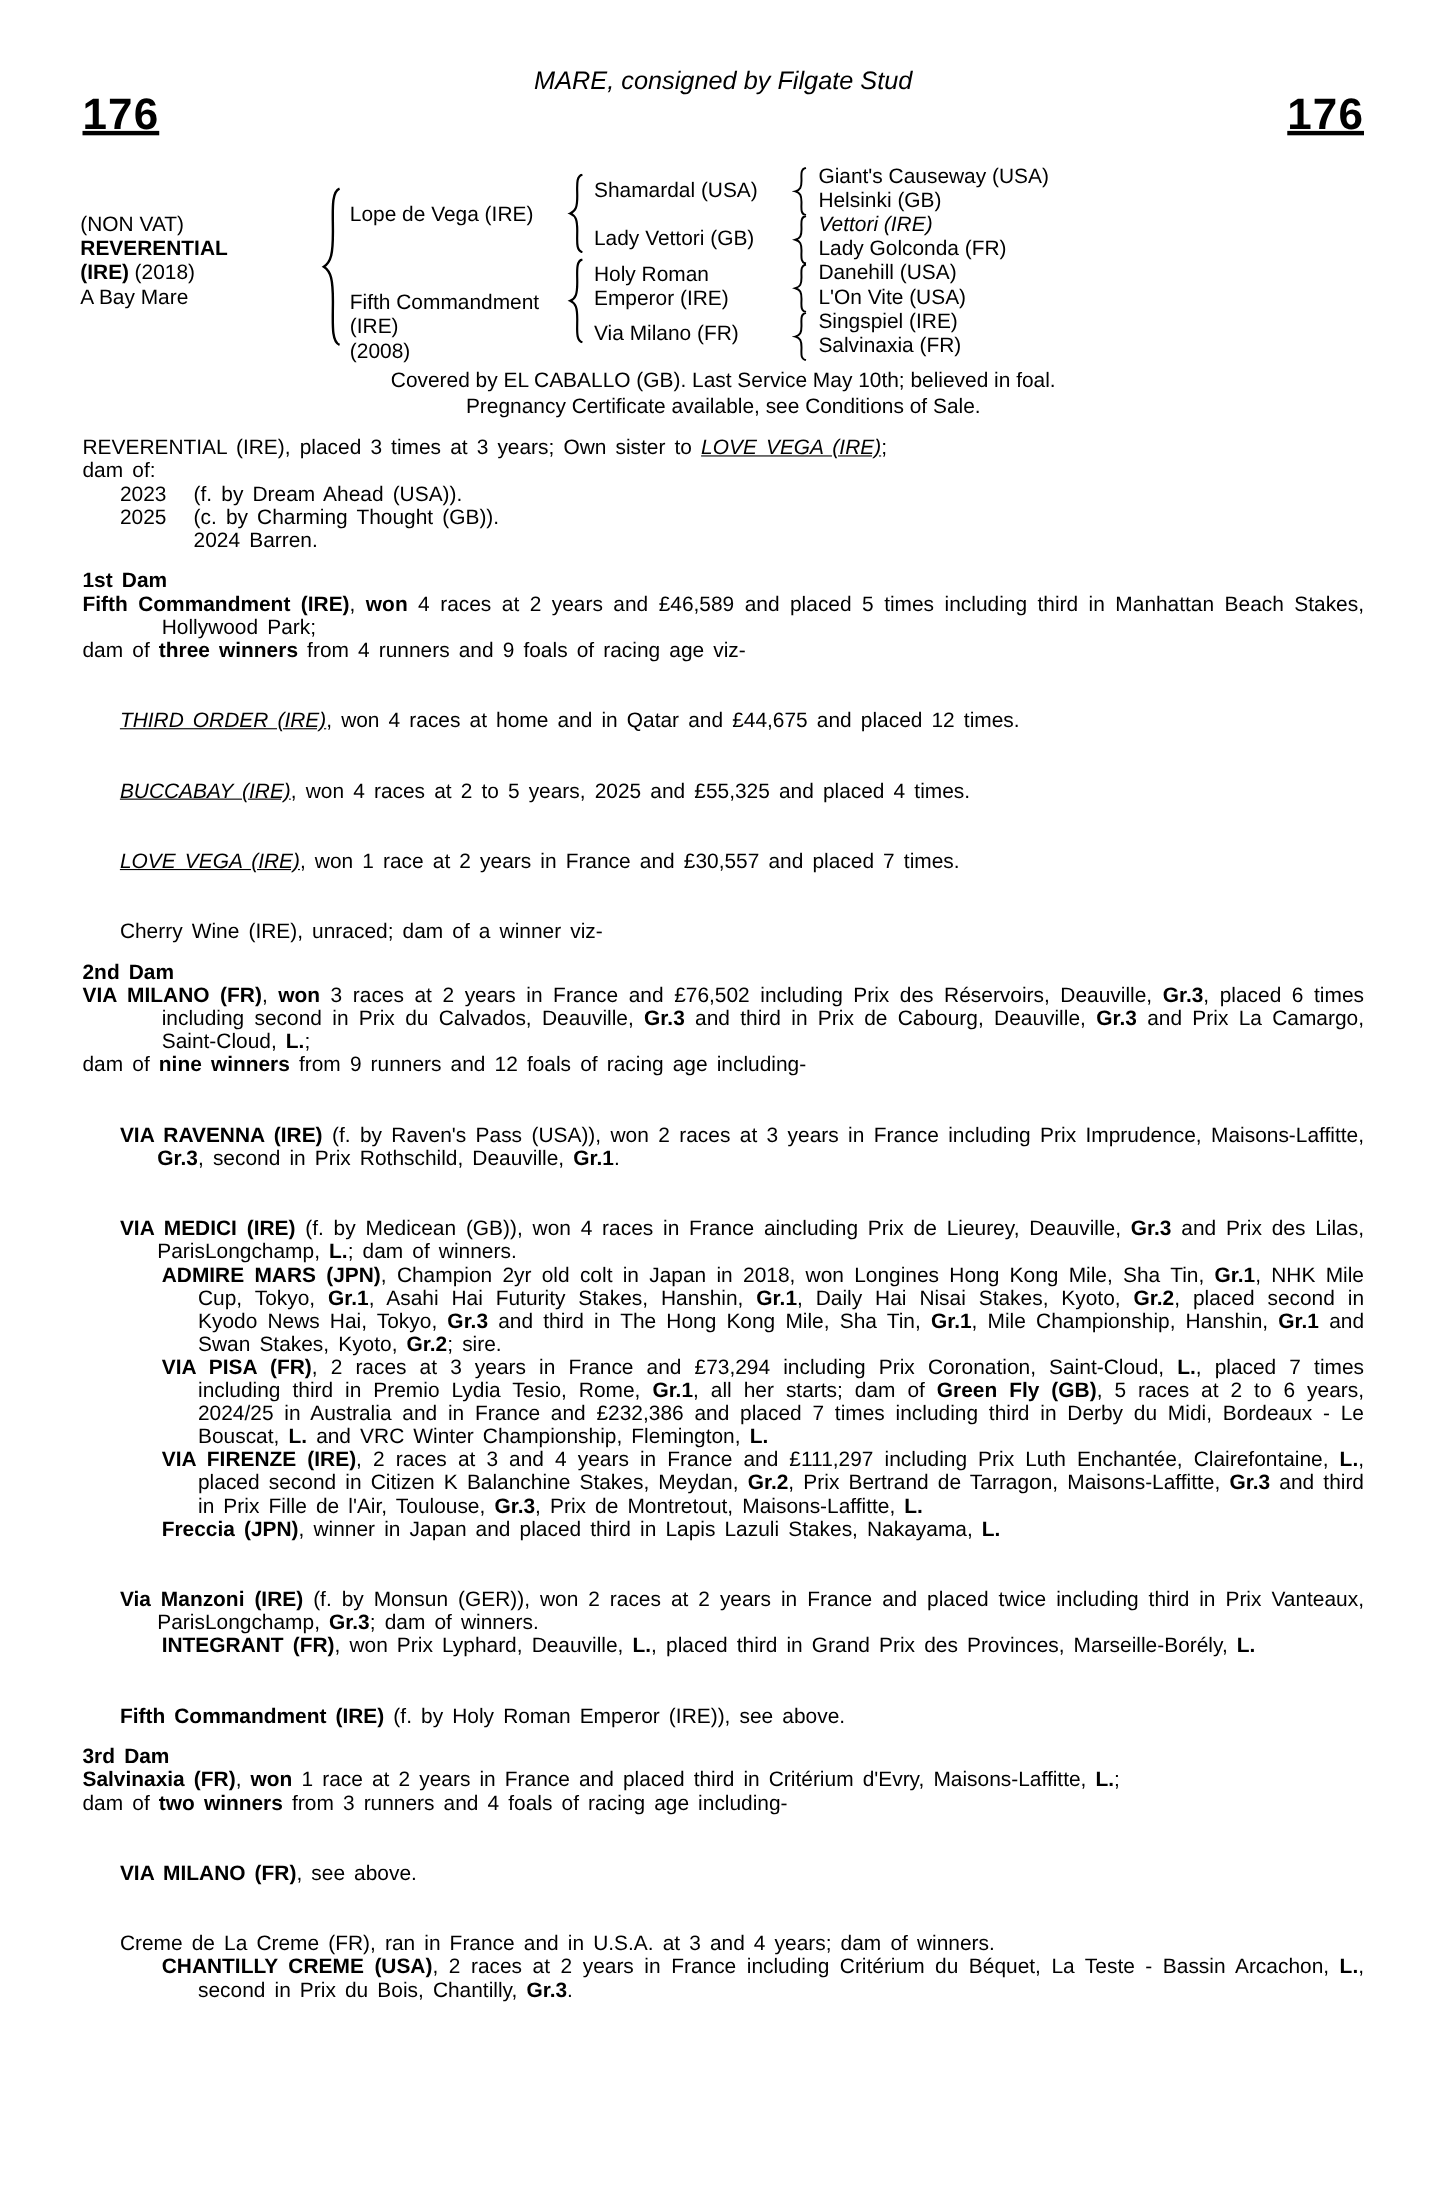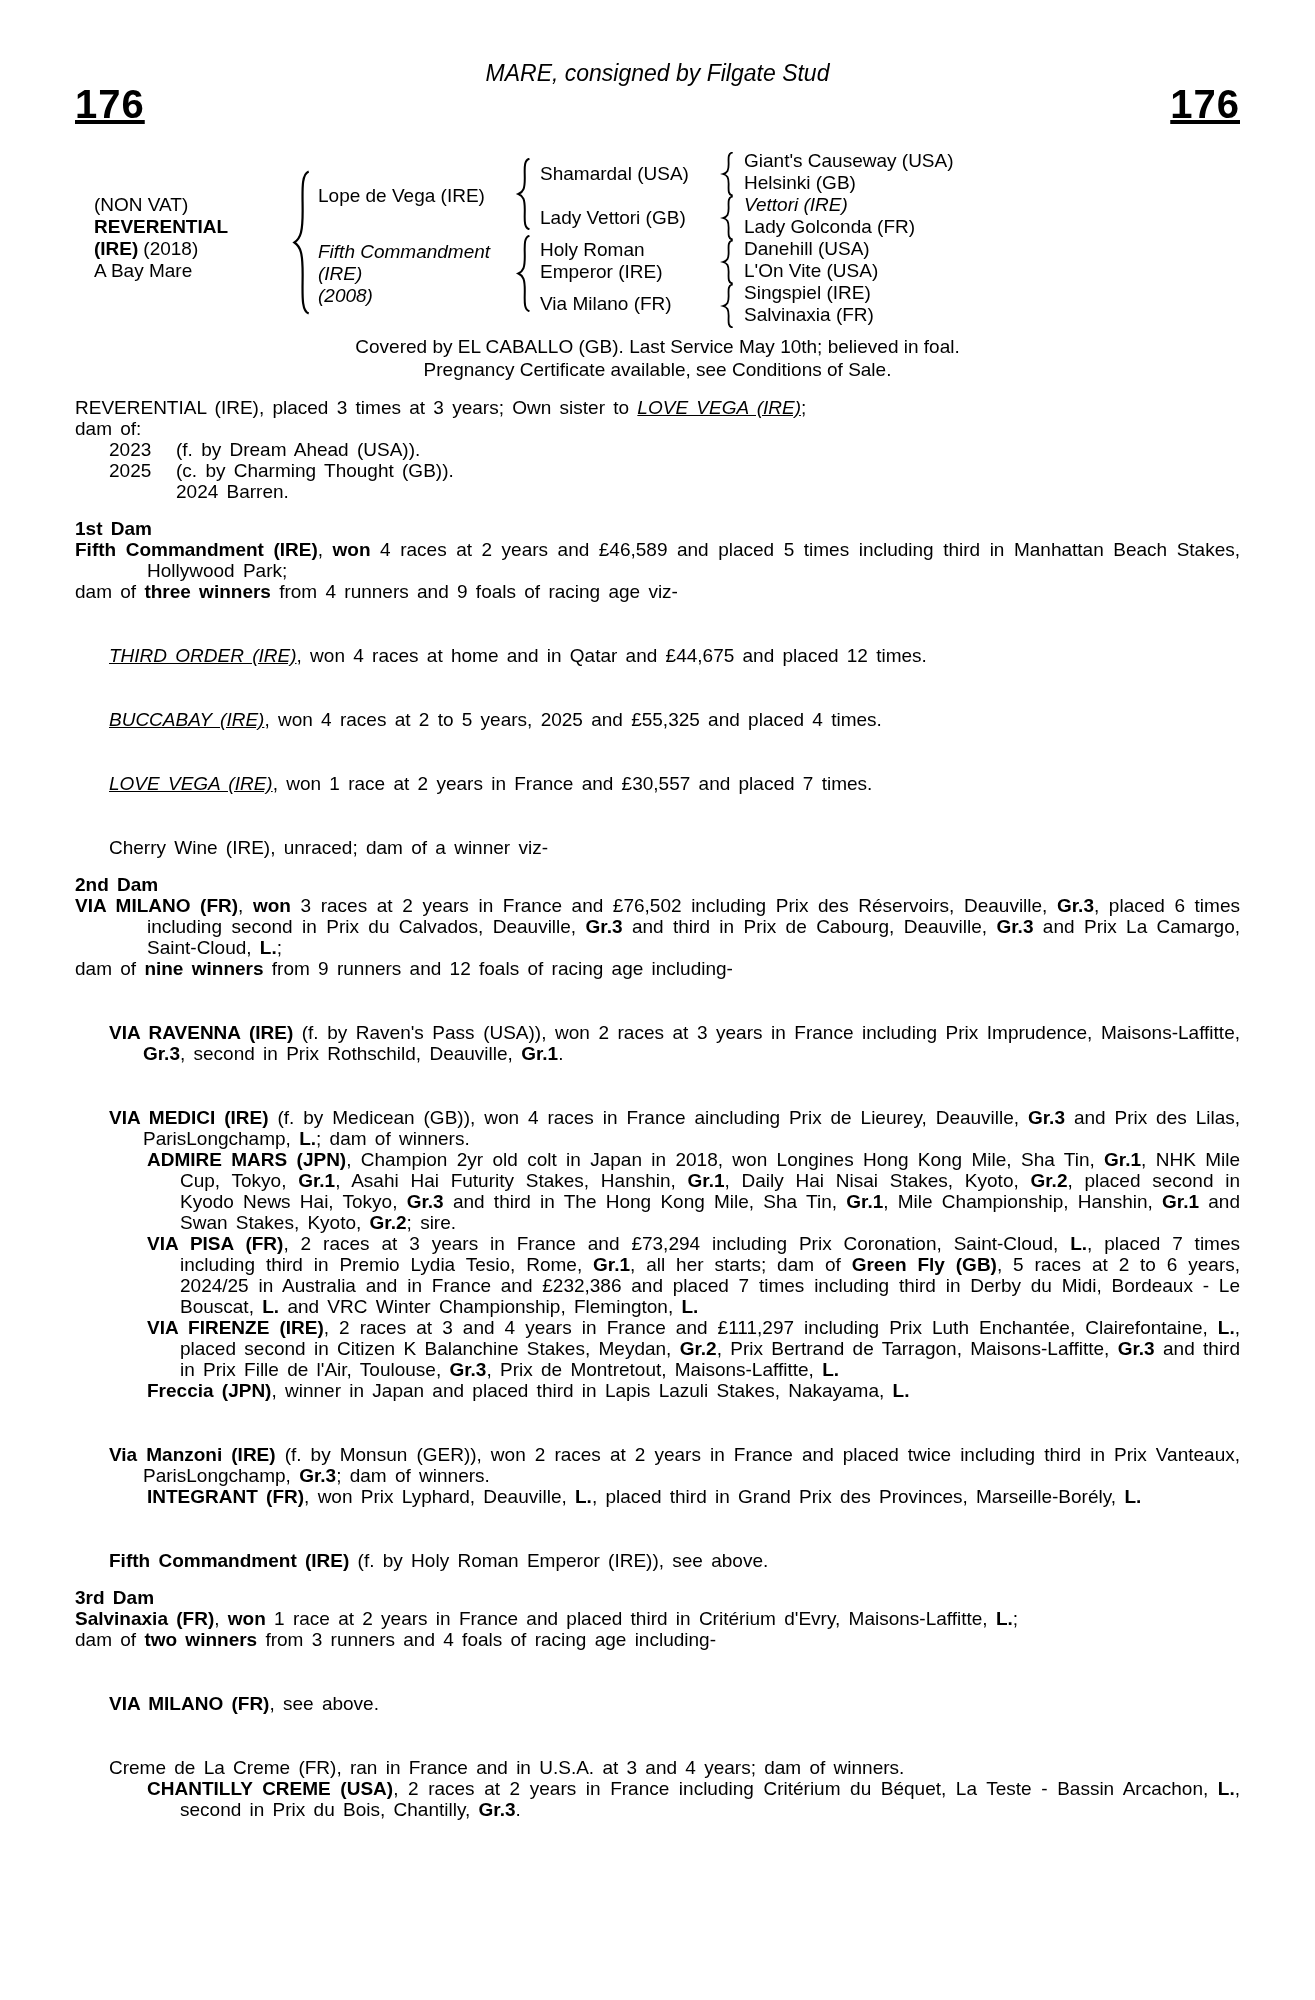--- a/index.html
+++ b/index.html
@@ -41,33 +41,33 @@
 <body>
 
 <div class="page">
 
   <div class="consign">MARE, consigned by Filgate Stud</div>
   <div class="lot lot-left">176</div>
   <div class="lot lot-right">176</div>
 
   <div class="pedigree">
 
-    <div class="pnode" style="left:94px; top:46px;">
+    <div class="pnode" style="left:73px; top:46px;">
       <div>(NON VAT)</div>
       <div class="bold">REVERENTIAL</div>
       <div><span class="bold">(IRE)</span><span class="subject-year">(2018)</span></div>
       <div>A Bay Mare</div>
     </div>
 
     <svg class="brace" style="left:290px; top:22px; width:22px; height:145px;" viewBox="0 0 20 100" preserveAspectRatio="none">
         <path d="M17 1 C10 3 11.5 15 11.5 28 C11.5 42 10 47 4 50 C10 53 11.5 58 11.5 72 C11.5 85 10 97 17 99" fill="none" stroke="#000" stroke-width="2.2" vector-effect="non-scaling-stroke"></path>
       </svg>
 
     <div class="pnode" style="left:318px; top:37px;">Lope de Vega (IRE)</div>
-    <div class="pnode" style="left:318px; top:93px;font-style:italic;">
+    <div class="pnode" style="left:318px; top:117px;">
       <div>Fifth Commandment</div>
       <div>(IRE)</div>
       <div>(2008)</div>
     </div>
 
     <svg class="brace" style="left:515px; top:10px; width:17px; height:72px;" viewBox="0 0 20 100" preserveAspectRatio="none">
         <path d="M17 1 C10 3 11.5 15 11.5 28 C11.5 42 10 47 4 50 C10 53 11.5 58 11.5 72 C11.5 85 10 97 17 99" fill="none" stroke="#000" stroke-width="2" vector-effect="non-scaling-stroke"></path>
       </svg>
     <svg class="brace" style="left:515px; top:87px; width:17px; height:77px;" viewBox="0 0 20 100" preserveAspectRatio="none">
         <path d="M17 1 C10 3 11.5 15 11.5 28 C11.5 42 10 47 4 50 C10 53 11.5 58 11.5 72 C11.5 85 10 97 17 99" fill="none" stroke="#000" stroke-width="2" vector-effect="non-scaling-stroke"></path>

